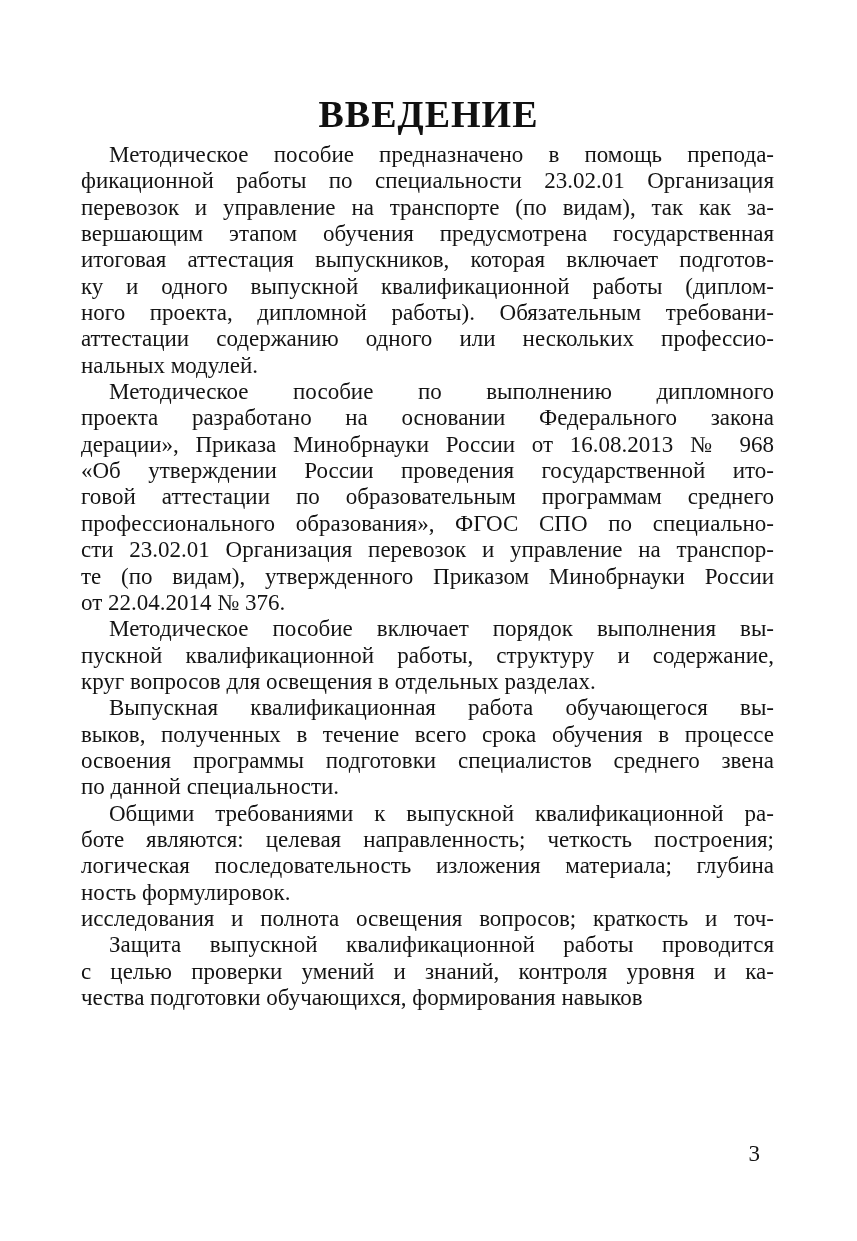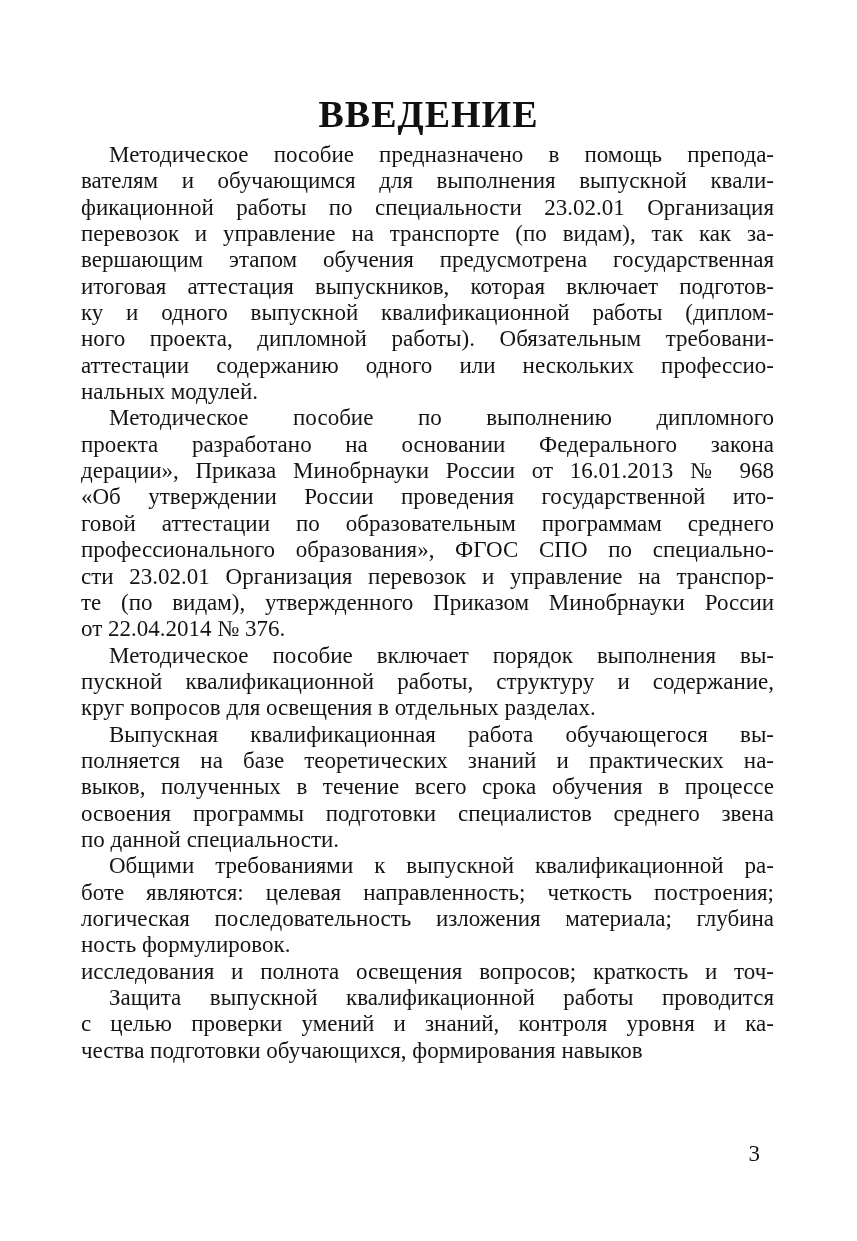--- a/index.html
+++ b/index.html
@@ -62,49 +62,47 @@
 </style>
 </head>
 <body>
 
 <div class="page">
   <h1 class="title">ВВЕДЕНИЕ</h1>
 
   <div class="body-text">
       <div class="paragraph">
         <div class="line first">Методическое пособие предназначено в помощь препода-</div>
-        <div class="line">вателям и обучающимся для выполнения выпускной квали-</div>
         <div class="line">фикационной работы по специальности 23.02.01 Организация</div>
         <div class="line">перевозок и управление на транспорте (по видам), так как за-</div>
         <div class="line">вершающим этапом обучения предусмотрена государственная</div>
         <div class="line">итоговая аттестация выпускников, которая включает подготов-</div>
         <div class="line">ку и одного выпускной квалификационной работы (диплом-</div>
         <div class="line">ного проекта, дипломной работы). Обязательным требовани-</div>
         <div class="line">аттестации содержанию одного или нескольких профессио-</div>
         <div class="line last">нальных модулей.</div>
       </div>
       <div class="paragraph">
         <div class="line first">Методическое пособие по выполнению дипломного</div>
         <div class="line">проекта разработано на основании Федерального закона</div>
-        <div class="line">дерации», Приказа Минобрнауки России от 16.01.2013 № 968</div>
+        <div class="line">дерации», Приказа Минобрнауки России от 16.08.2013 № 968</div>
         <div class="line">«Об утверждении России проведения государственной ито-</div>
         <div class="line">говой аттестации по образовательным программам среднего</div>
         <div class="line">профессионального образования», ФГОС СПО по специально-</div>
         <div class="line">сти 23.02.01 Организация перевозок и управление на транспор-</div>
         <div class="line">те (по видам), утвержденного Приказом Минобрнауки России</div>
         <div class="line last">от 22.04.2014 № 376.</div>
       </div>
       <div class="paragraph">
         <div class="line first">Методическое пособие включает порядок выполнения вы-</div>
         <div class="line">пускной квалификационной работы, структуру и содержание,</div>
         <div class="line last">круг вопросов для освещения в отдельных разделах.</div>
       </div>
       <div class="paragraph">
         <div class="line first">Выпускная квалификационная работа обучающегося вы-</div>
-        <div class="line">полняется на базе теоретических знаний и практических на-</div>
         <div class="line">выков, полученных в течение всего срока обучения в процессе</div>
         <div class="line">освоения программы подготовки специалистов среднего звена</div>
         <div class="line last">по данной специальности.</div>
       </div>
       <div class="paragraph">
         <div class="line first">Общими требованиями к выпускной квалификационной ра-</div>
         <div class="line">боте являются: целевая направленность; четкость построения;</div>
         <div class="line">логическая последовательность изложения материала; глубина</div>
         <div class="line last">ность формулировок.</div>
         <div class="line">исследования и полнота освещения вопросов; краткость и точ-</div>

